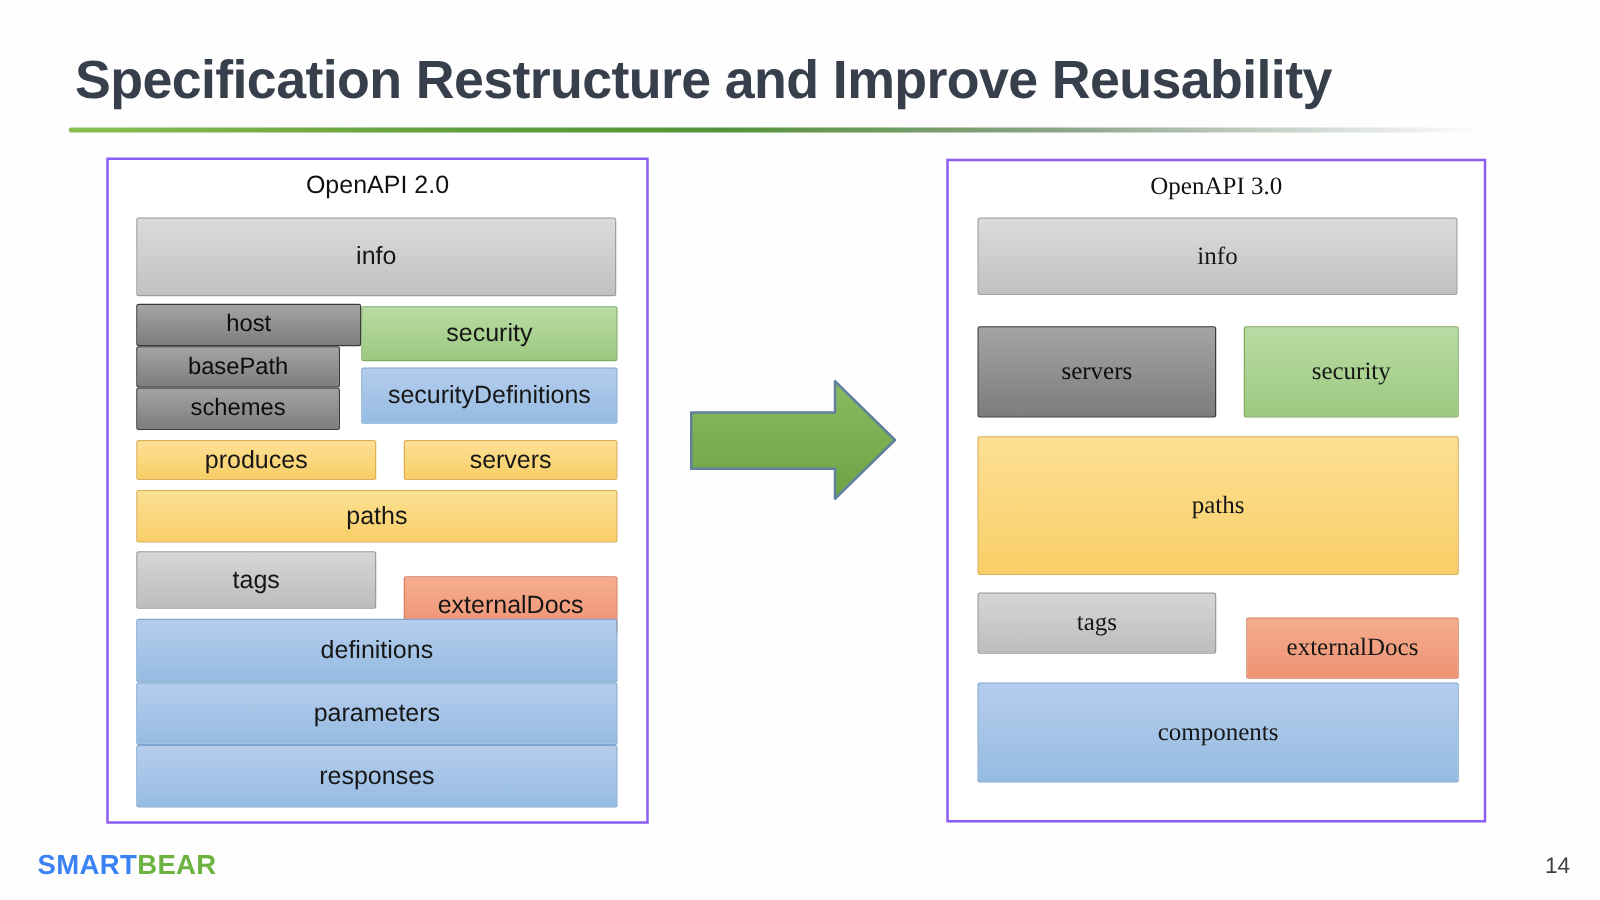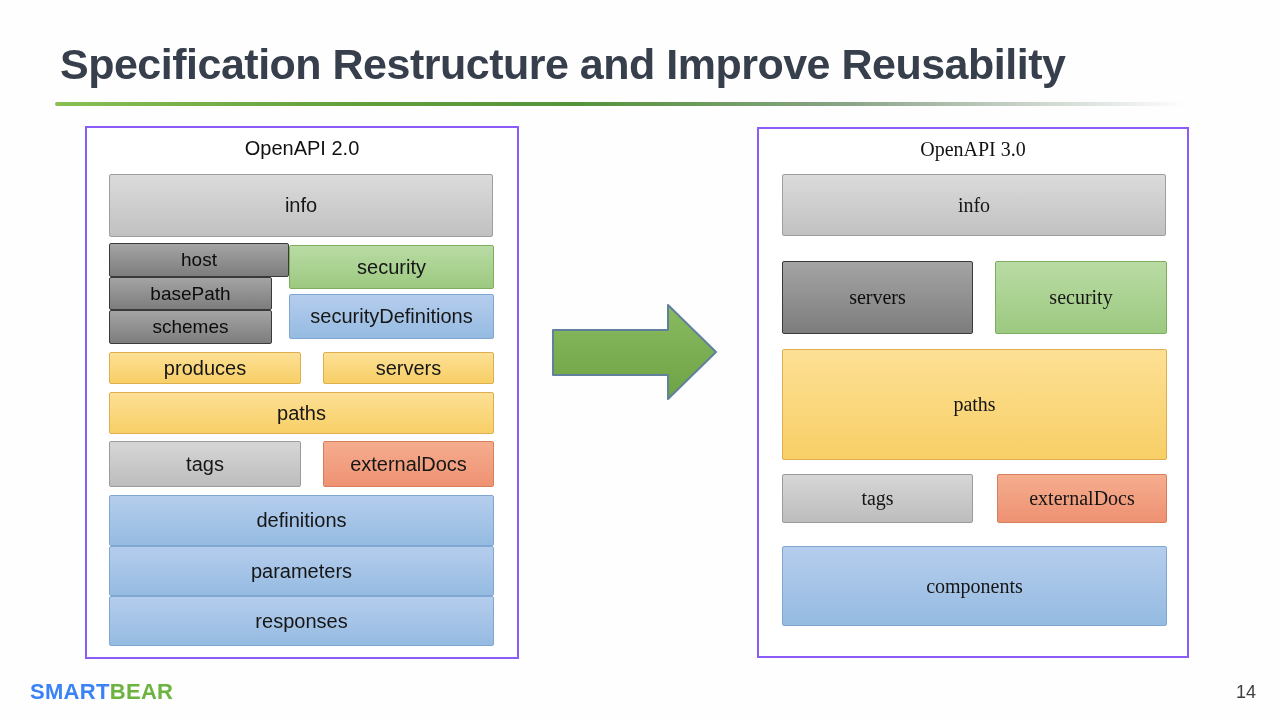--- a/index.html
+++ b/index.html
@@ -83,20 +83,21 @@
     background: linear-gradient(#b5cded, #95bbe1);
     border-color: #7fa7d1;
   }
   .c-yellow {
     background: linear-gradient(#fde095, #f8cf66);
     border-color: #dfae4f;
   }
   .c-salmon {
     background: linear-gradient(#f5ad8e, #ee9273);
     border-color: #d77f5c;
+    margin-top: 20px;
   }
 
   
   .arrow-wrap { position: absolute; left: 545px; top: 298px; width: 180px; height: 108px; }
 
   
   .logo {
     position: absolute;
     left: 30px; top: 679px;
     font-size: 22px;

